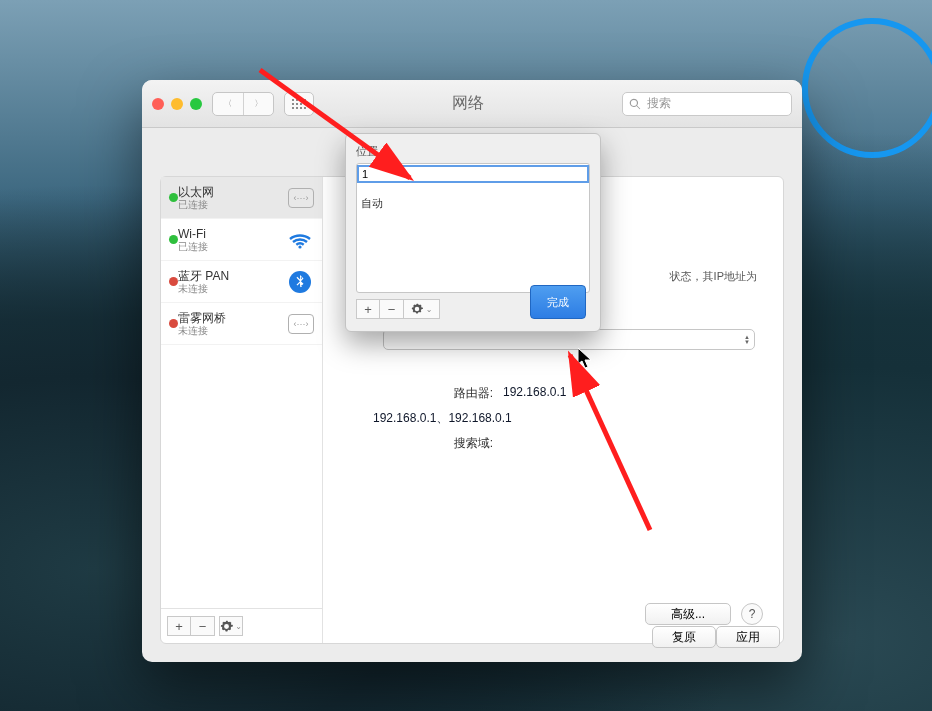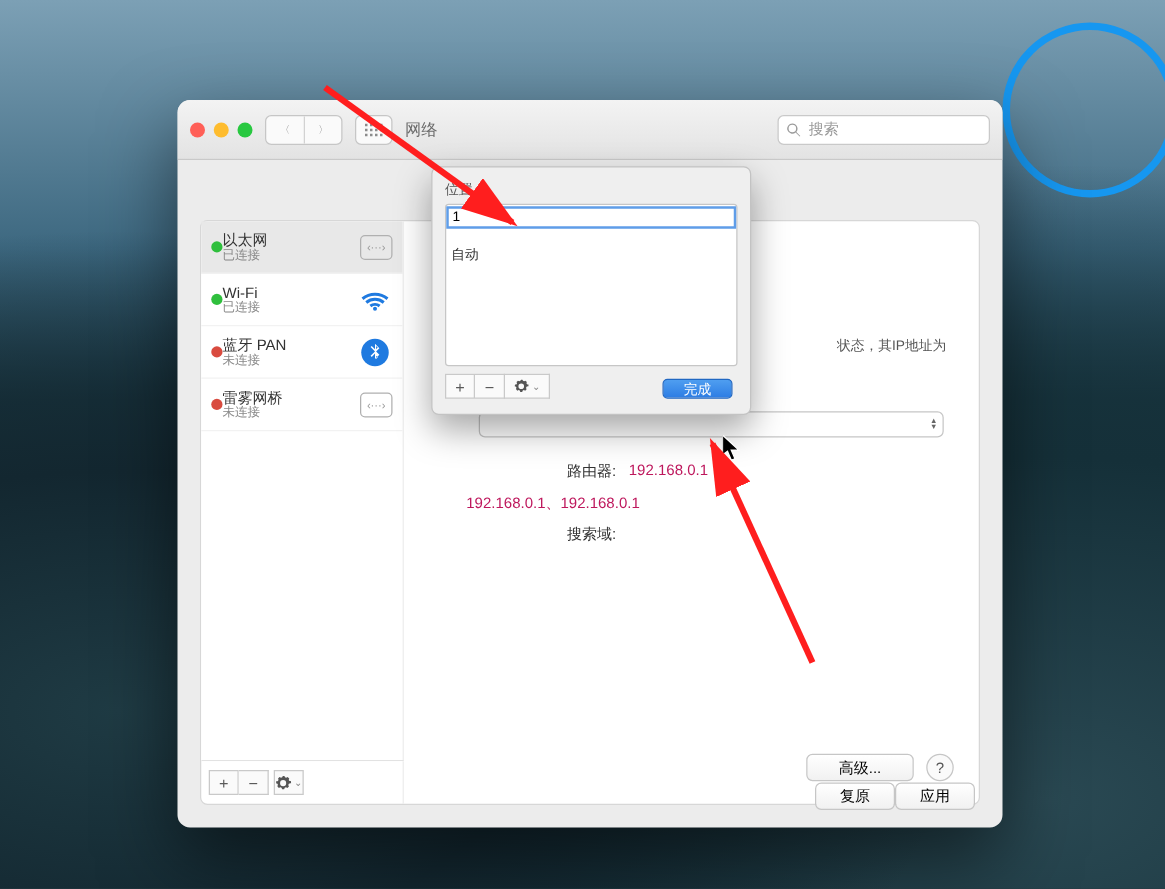--- a/index.html
+++ b/index.html
@@ -16,21 +16,21 @@
   .toolbar{height:48px;background:linear-gradient(#f3f3f3,#e3e3e3);border-bottom:1px solid #c9c9c9;display:flex;align-items:center;padding:0 10px;gap:10px;}
   .traffic{display:flex;gap:7px;align-items:center;}
   .tl{width:12px;height:12px;border-radius:50%;}
   .tl.r{background:#ff5f57;} .tl.y{background:#febc2e;} .tl.g{background:#28c840;}
   .navseg{display:flex;border:1px solid #c6c6c6;border-radius:5px;overflow:hidden;background:#fafafa;height:24px;}
   .navseg div{width:30px;display:flex;align-items:center;justify-content:center;color:#b3b3b3;}
   .navseg div+div{border-left:1px solid #d2d2d2;}
   .apps{width:30px;height:24px;border:1px solid #c6c6c6;border-radius:5px;display:flex;align-items:center;justify-content:center;background:#fafafa;}
   .dots3x3{display:grid;grid-template-columns:repeat(4,2px);grid-auto-rows:2px;gap:2px;}
   .dots3x3 span{width:2px;height:2px;background:#8c8c8c;}
-  .title{flex:1;text-align:left;color:#6b6b6b;font-size:13px;}
+  .title{flex:1;text-align:center;color:#6b6b6b;font-size:16px;}
   .search{width:170px;height:24px;border:1px solid #c9c9c9;border-radius:5px;background:#fff;display:flex;align-items:center;gap:6px;padding:0 6px;color:#999;font-size:12px;}
   .search svg{width:12px;height:12px;fill:#9a9a9a;}
   .body{position:relative;padding:14px;height:calc(100% - 48px);}
   .panel{position:absolute;inset:48px 18px 18px 18px;border:1px solid #d7d7d7;border-radius:6px;background:#fff;}
   .sidebar{position:absolute;left:0;top:0;bottom:34px;width:162px;border-right:1px solid #e2e2e2;border-bottom:1px solid #e2e2e2;background:#fff;border-top-left-radius:6px;}
   .srow{display:flex;align-items:center;height:42px;padding:0 8px;gap:0;border-bottom:1px solid #f2f2f2;}
   .srow.sel{background:#e8e8e8;}
   .dot{width:9px;height:9px;border-radius:50%;}
   .dot.green{background:#2fbf3d;} .dot.red{background:#d94b3f;}
   .sinfo{flex:1;min-width:0;}
@@ -39,38 +39,38 @@
   .sicon{width:28px;height:22px;display:flex;align-items:center;justify-content:center;}
   .btmtools{position:absolute;left:0;bottom:0;height:34px;width:162px;border-right:1px solid #e2e2e2;border-bottom-left-radius:6px;display:flex;align-items:center;gap:0;padding:0 6px;}
   .sq{width:24px;height:20px;border:1px solid #c9c9c9;background:#fafafa;display:flex;align-items:center;justify-content:center;font-size:13px;color:#5a5a5a;}
   .sq+.sq{border-left:none;}
   .gearseg{display:flex;margin-left:4px;}
   .gearseg .sq svg{width:13px;height:13px;fill:#555;}
   .main{position:absolute;left:162px;right:0;top:0;bottom:0;padding:14px 20px;font-size:12px;}
   .hint{position:absolute;right:26px;top:92px;color:#555;font-size:11px;}
   .select{position:absolute;left:60px;right:28px;top:152px;height:21px;border:1px solid #c6c6c6;border-radius:5px;background:#fff;display:flex;align-items:center;justify-content:flex-end;padding:0 4px;}
   .select .st{margin-left:auto;display:flex;flex-direction:column;font-size:6px;line-height:5px;color:#666;}
-  .klist{position:absolute;left:50px;top:184px;right:160px;color:#444;}
+  .klist{position:absolute;left:50px;top:200px;right:160px;color:#444;}
   .kv{display:flex;gap:10px;margin:8px 0;}
   .kv .k{width:120px;text-align:right;color:#333;}
-  .kv .v{color:#be185d;}
+  .kv .v{color:#0f172a;}
   .dark{color:#333;}
   .adv{position:absolute;right:52px;bottom:18px;width:86px;height:22px;border:1px solid #c6c6c6;border-radius:5px;background:linear-gradient(#fff,#f1f1f1);font-size:12px;display:flex;align-items:center;justify-content:center;gap:6px;}
   .help{position:absolute;right:20px;bottom:18px;width:22px;height:22px;border:1px solid #c6c6c6;border-radius:50%;display:flex;align-items:center;justify-content:center;font-size:12px;color:#555;background:#fafafa;}
   .btnrow{position:absolute;right:22px;bottom:14px;display:flex;gap:0;}
   .mbtn{width:64px;height:22px;border:1px solid #c6c6c6;border-radius:5px;background:linear-gradient(#fff,#f1f1f1);font-size:12px;display:flex;align-items:center;justify-content:center;}
   
   .sheet{position:absolute;left:345px;top:133px;width:256px;background:#efefef;border:1px solid #c3c3c3;border-radius:6px;box-shadow:0 12px 28px rgba(0,0,0,.35);padding:10px 10px 12px;}
   .loclbl{font-size:11px;color:#555;margin-bottom:4px;}
   .listbox{height:130px;background:#fff;border:1px solid #c6c6c6;border-radius:3px;}
   .editrow{height:18px;}
   .editrow input{width:100%;height:100%;border:2px solid #5f9de8;outline:none;font-size:11px;padding:0 3px;}
   .opt{padding:14px 4px;font-size:11px;color:#333;}
   .dtools{display:flex;margin-top:6px;}
-  .don{position:absolute;right:14px;bottom:12px;width:56px;height:16px;border-radius:4px;background:linear-gradient(#4f9ef0,#2d7de4);color:#fff;font-size:11px;display:flex;align-items:center;justify-content:center;border:1px solid #2067c2;}
+  .don{position:absolute;right:14px;bottom:12px;width:56px;height:34px;border-radius:4px;background:linear-gradient(#4f9ef0,#2d7de4);color:#fff;font-size:11px;display:flex;align-items:center;justify-content:center;border:1px solid #2067c2;}
   .curs{position:absolute;left:578px;top:348px;pointer-events:none;}
   
   .arrow{position:absolute;pointer-events:none;}
   .arrow svg{overflow:visible;}
   
   .ifico.eth{border:1px solid #b0b0b0;border-radius:4px;width:26px;height:20px;display:flex;align-items:center;justify-content:center;color:#999;font-size:9px;}
   .wifi svg{width:24px;height:18px;}
   .bt{width:22px;height:22px;border-radius:50%;background:#1f7ae0;display:flex;align-items:center;justify-content:center;}
   .bt svg{width:10px;height:14px;fill:#fff;}
   .chev{font-size:8px;color:#8a8a8a;}

